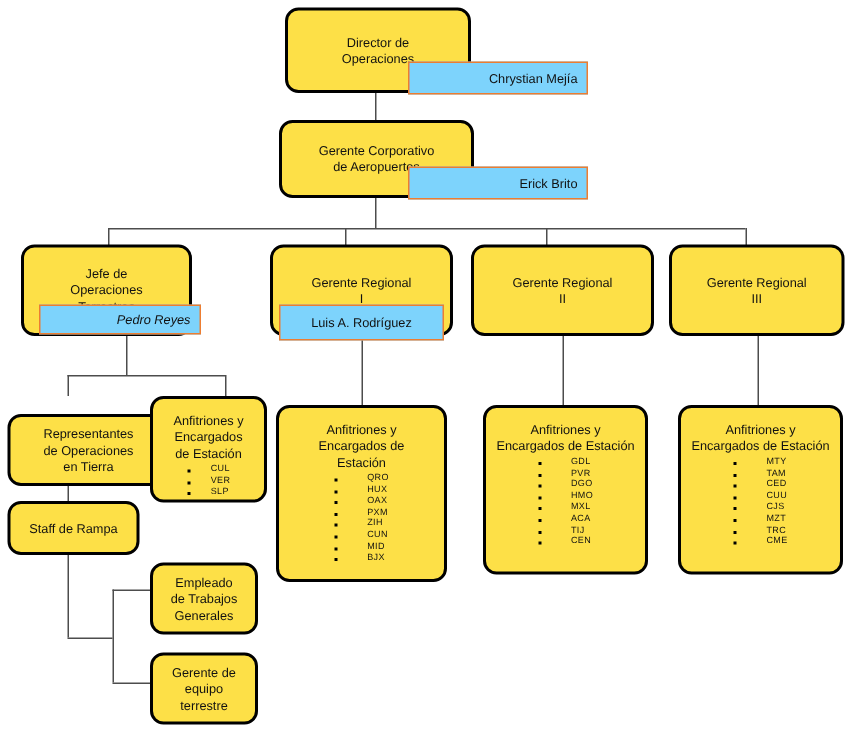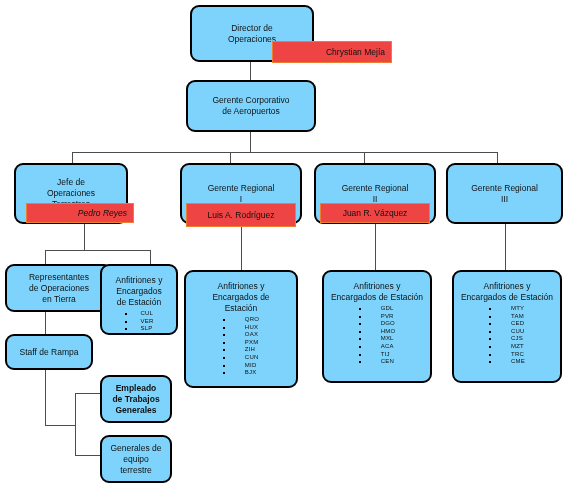--- a/index.html
+++ b/index.html
@@ -30,21 +30,21 @@
   }
   .conn.v { width: 1px; }
   .conn.h { height: 1px; }
 
   
   .node {
     position: absolute;
     box-sizing: border-box;
     border: 2px solid #000000;
     border-radius: 9px;
-    background: #7dd3fc;
+    background: #fde047;
     display: flex;
     flex-direction: column;
     align-items: center;
     justify-content: center;
     text-align: center;
     font-size: 8.5px;
     line-height: 11px;
     color: #111111;
     padding: 16px 3px;
     z-index: 2;
@@ -83,21 +83,21 @@
     height: 2px;
     background: #000;
   }
   ul.codes.narrow li { padding-left: 16px; }
 
   
   .nametag {
     position: absolute;
     box-sizing: border-box;
     border: 1.5px solid #ED7D31;
-    background: #ef4444;
+    background: #7dd3fc;
     display: flex;
     align-items: center;
     justify-content: flex-end;
     padding-right: 6px;
     font-size: 8.5px;
     line-height: 11px;
     color: #111111;
     z-index: 5;
     white-space: nowrap;
   }
@@ -159,49 +159,49 @@
   <div class="node" style="left:314px; top:163px; width:122px; height:61px;">
     <span class="title">Gerente Regional
 II</span>
   </div>
 
   <div class="node" style="left:446px; top:163px; width:117px; height:61px;">
     <span class="title">Gerente Regional
 III</span>
   </div>
 
-  <div class="node" style="left:5px; top:264px; width:108px; height:48px;">
+  <div class="node" style="left:5px; top:276px; width:108px; height:48px;">
     <span class="title">Representantes
 de Operaciones
 en Tierra</span>
   </div>
 
   <div class="node has-list" style="left:100px; top:264px; width:78px; height:71px;">
     <span class="title">Anfitriones y
 Encargados
 de Estación</span>
     <ul class="codes narrow">
         <li>CUL</li>
         <li>VER</li>
         <li>SLP</li>
       </ul>
   </div>
 
   <div class="node" style="left:5px; top:334px; width:88px; height:35px;">
     <span class="title">Staff de Rampa</span>
   </div>
 
-  <div class="node" style="left:100px; top:375px; width:72px; height:48px;font-weight:bold;">
+  <div class="node" style="left:100px; top:375px; width:72px; height:48px;">
     <span class="title">Empleado
 de Trabajos
 Generales</span>
   </div>
 
   <div class="node" style="left:100px; top:435px; width:72px; height:48px;">
-    <span class="title">Generales de
+    <span class="title">Gerente de
 equipo
 terrestre</span>
   </div>
 
   <div class="node has-list" style="left:184px; top:270px; width:114px; height:118px;">
     <span class="title">Anfitriones y
 Encargados de
 Estación</span>
     <ul class="codes">
         <li>QRO</li>
@@ -242,27 +242,27 @@
         <li>MZT</li>
         <li>TRC</li>
         <li>CME</li>
       </ul>
   </div>
 
   <div class="nametag" style="left:272px; top:41px; width:120px; height:22px;">
     <span>Chrystian Mejía</span>
   </div>
 
+  <div class="nametag" style="left:272px; top:111px; width:120px; height:22px;">
+    <span>Erick Brito</span>
+  </div>
 
   <div class="nametag" style="left:26px; top:203px; width:108px; height:20px;font-style:italic;">
     <span>Pedro Reyes</span>
   </div>
 
   <div class="nametag center" style="left:186px; top:203px; width:110px; height:24px;">
     <span>Luis A. Rodríguez</span>
   </div>
 
-  <div class="nametag center" style="left:320px; top:203px; width:110px; height:20px;">
-    <span>Juan R. Vázquez</span>
-  </div>
 
 
 </div>
 
 </body></html>

